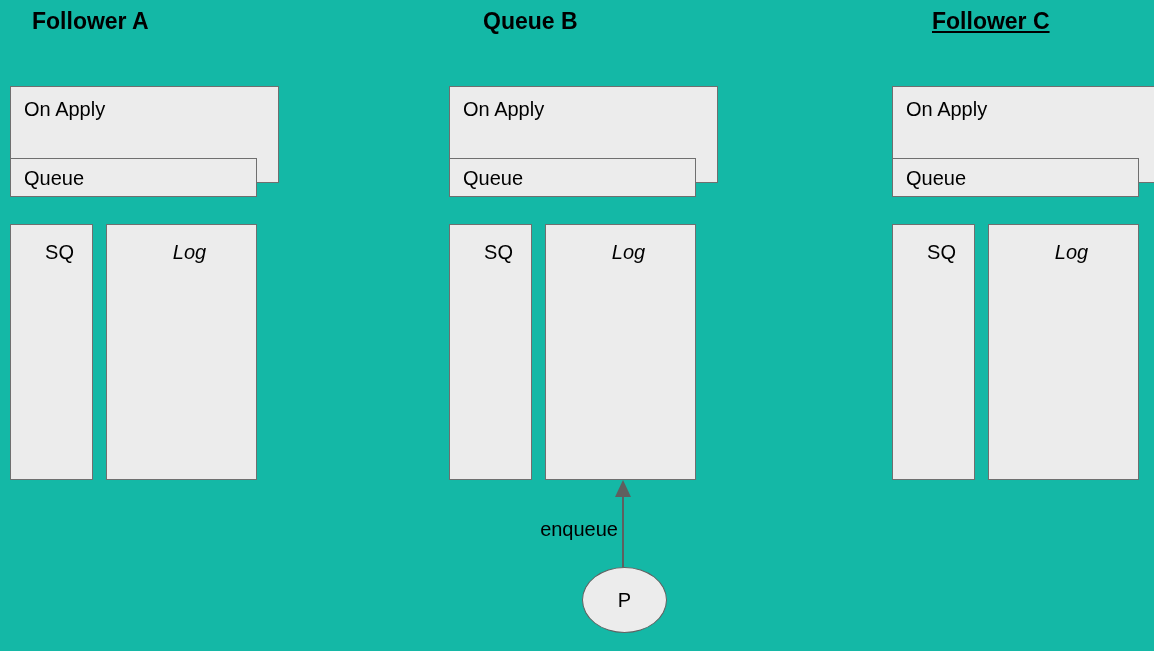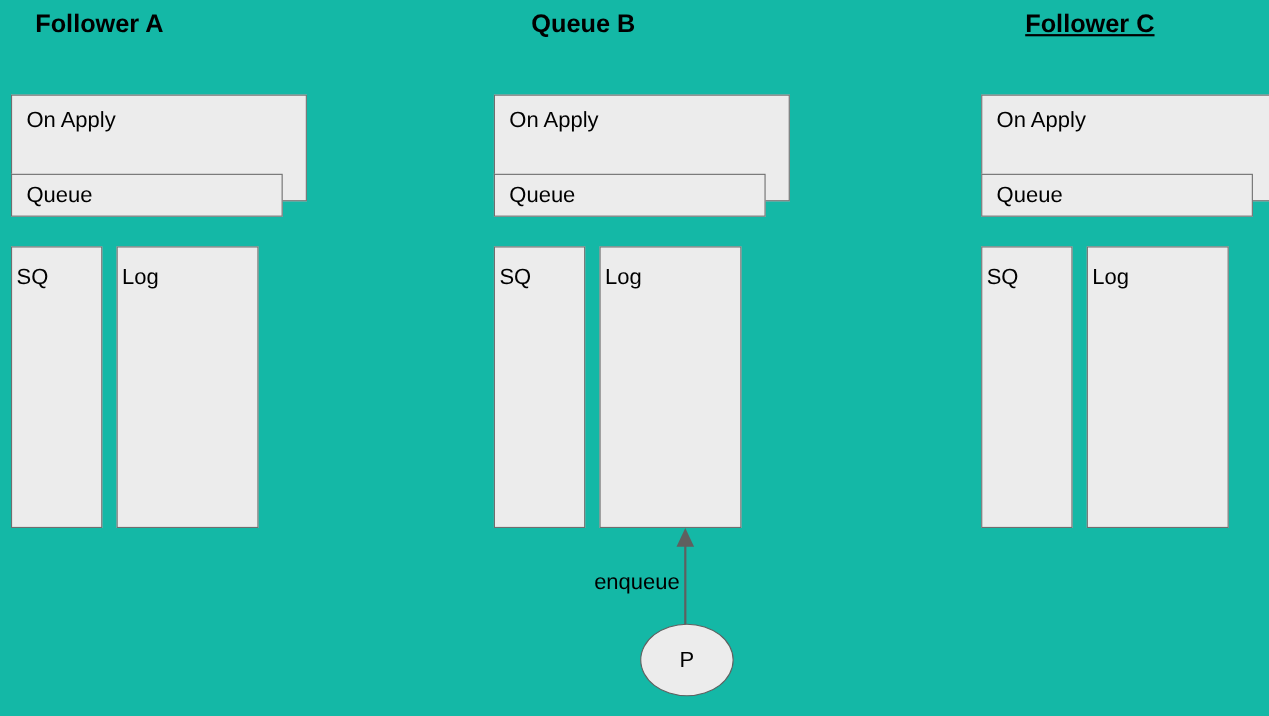--- a/index.html
+++ b/index.html
@@ -44,22 +44,22 @@
     position: absolute;
     font-size: 20px;
     line-height: 24px;
     white-space: nowrap;
   }
   .on-apply { top: 41px; left: 0; width: 269px; height: 97px; margin-top: 45px; }
   .on-apply .box-label { left: 13px; top: 10px; }
   .queue { top: 158px; left: 0; width: 247px; height: 39px; }
   .queue .box-label { left: 13px; top: 50%; transform: translateY(-50%); }
   .sq { top: 224px; left: 0; width: 83px; height: 256px; }
-  .log { top: 224px; left: 96px; width: 129px; height: 256px; }
-  .sq .box-label, .log .box-label { left: 4px; right: 0; top: 15px; }
+  .log { top: 224px; left: 96px; width: 151px; height: 256px; font-style: italic; }
+  .sq .box-label, .log .box-label { left: 16px; right: 0; top: 15px; text-align: center; }
   .log-entry {
     position: absolute;
     left: 559px;
     top: 441px;
     width: 133px;
     height: 28px;
     background: #f8f8f8;
     border: 1.5px dashed #474747;
     box-shadow: 0 0 5px 3px rgba(46, 224, 46, 0.85);
     display: flex;

